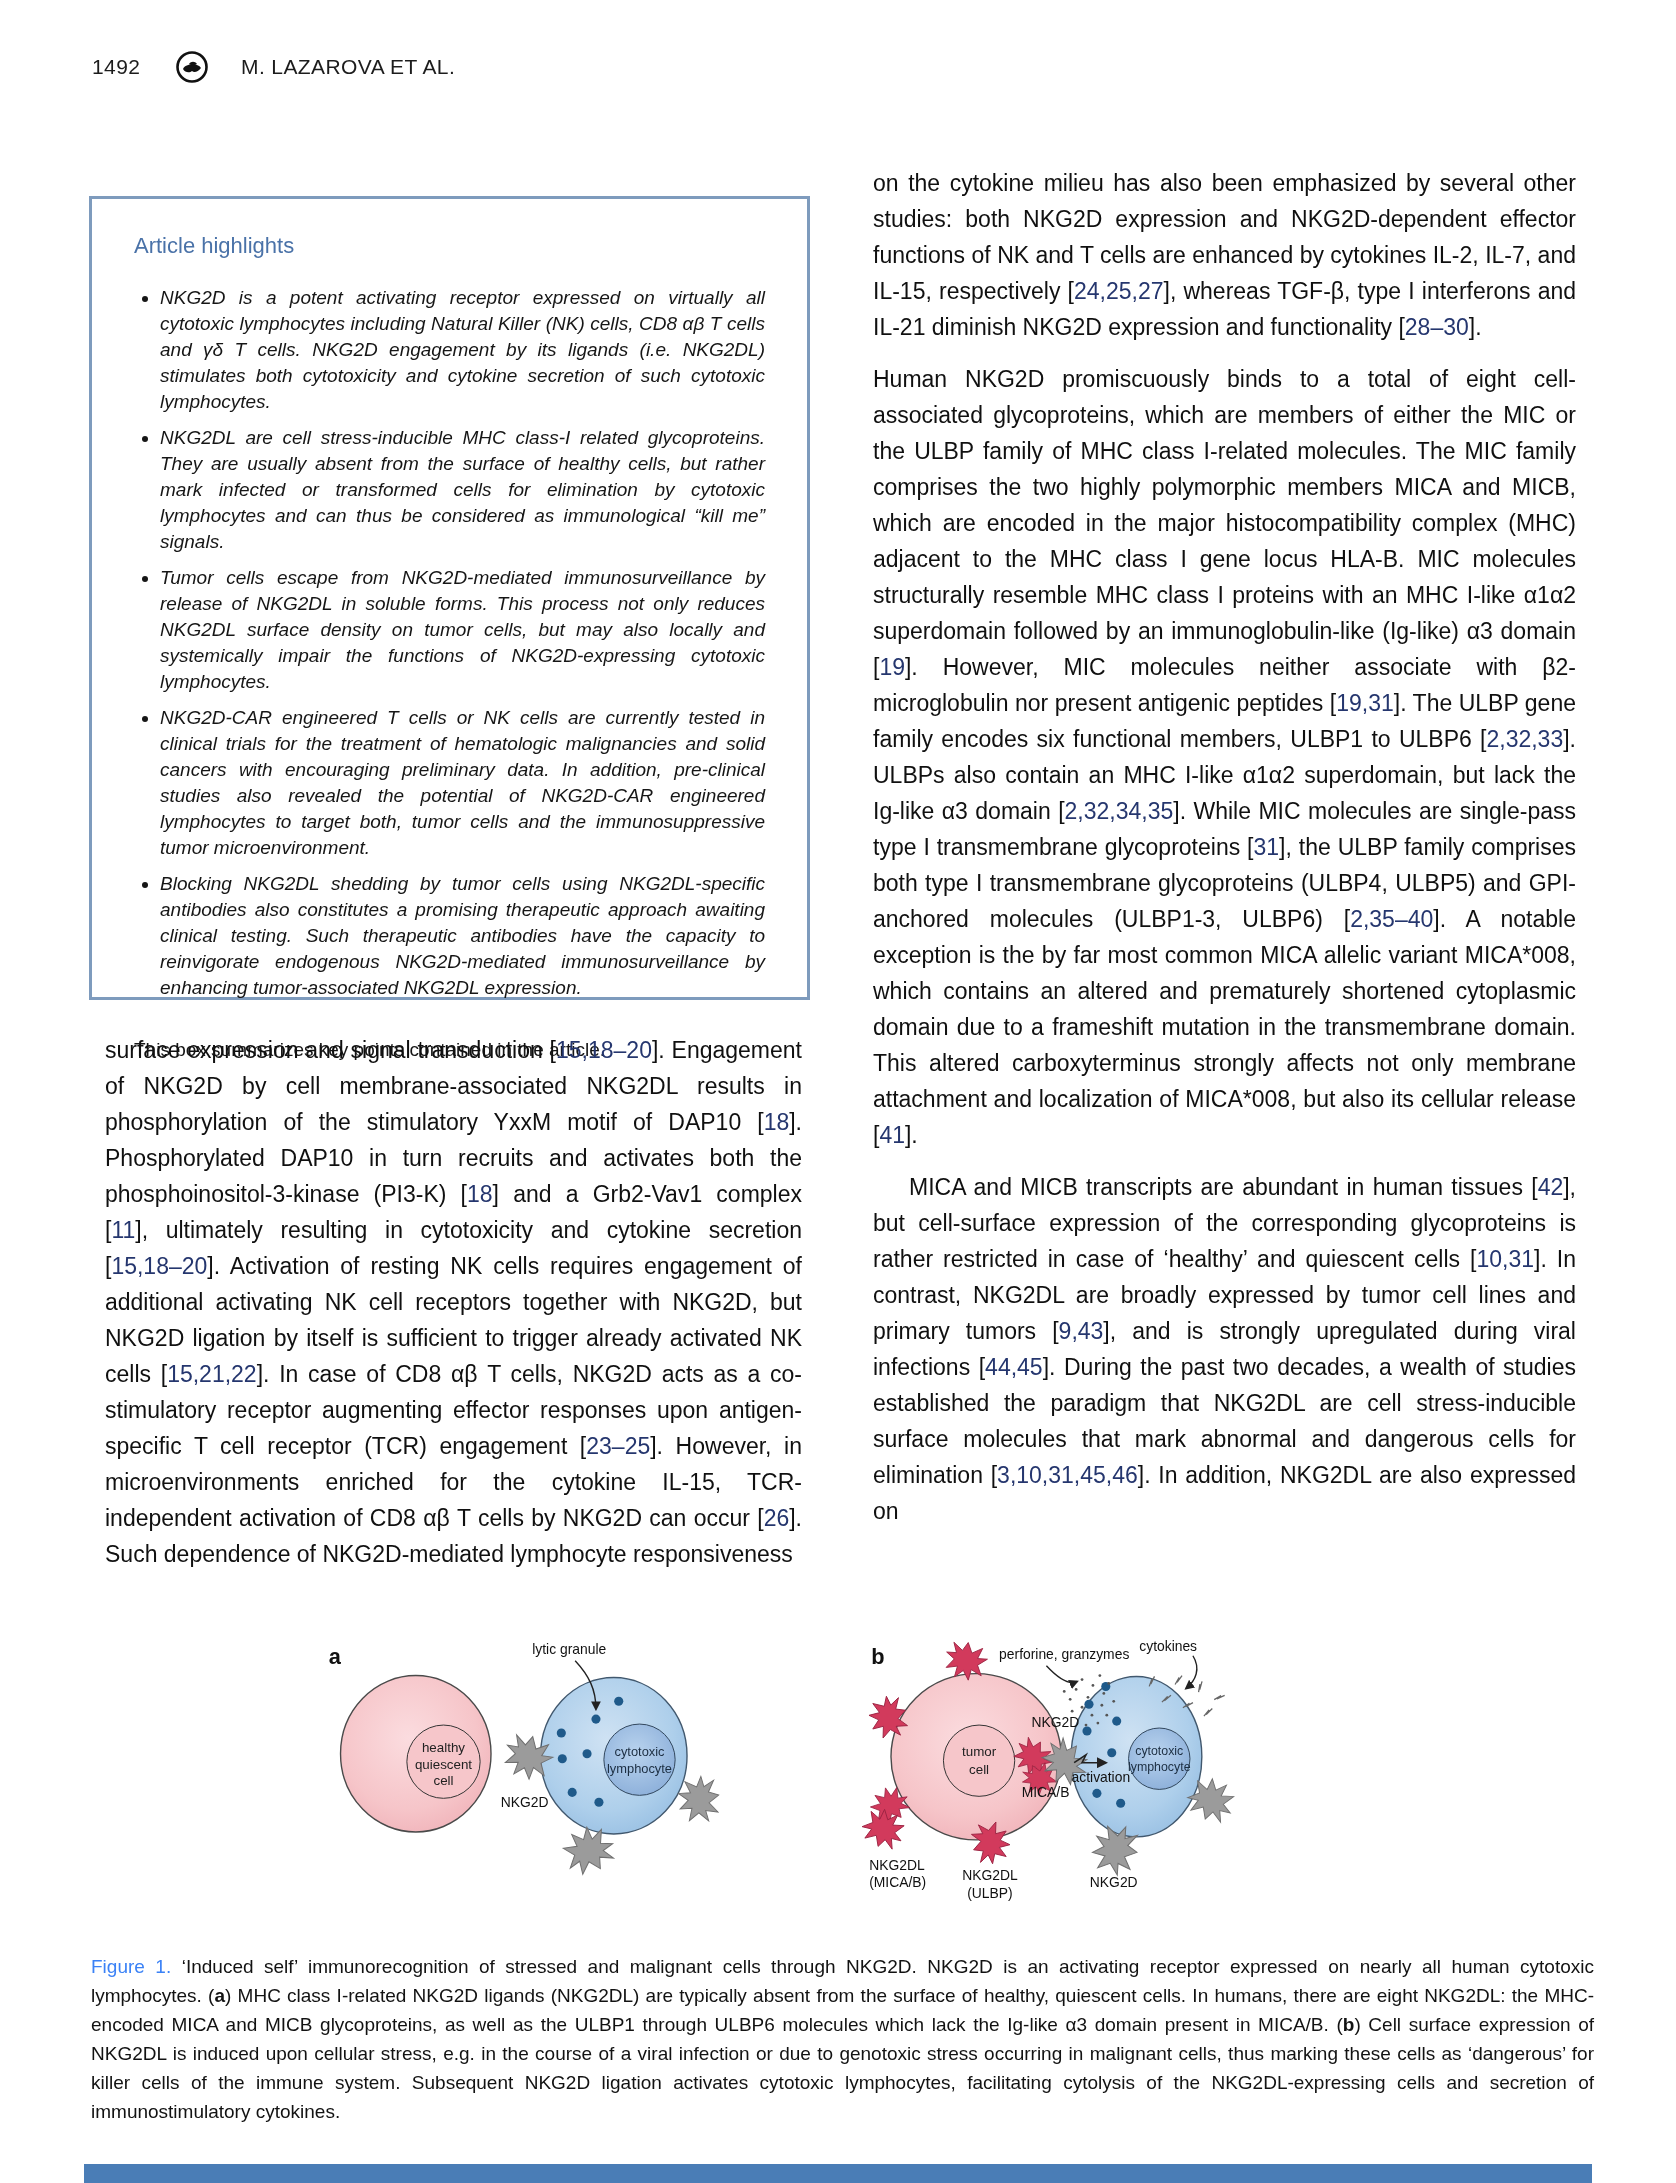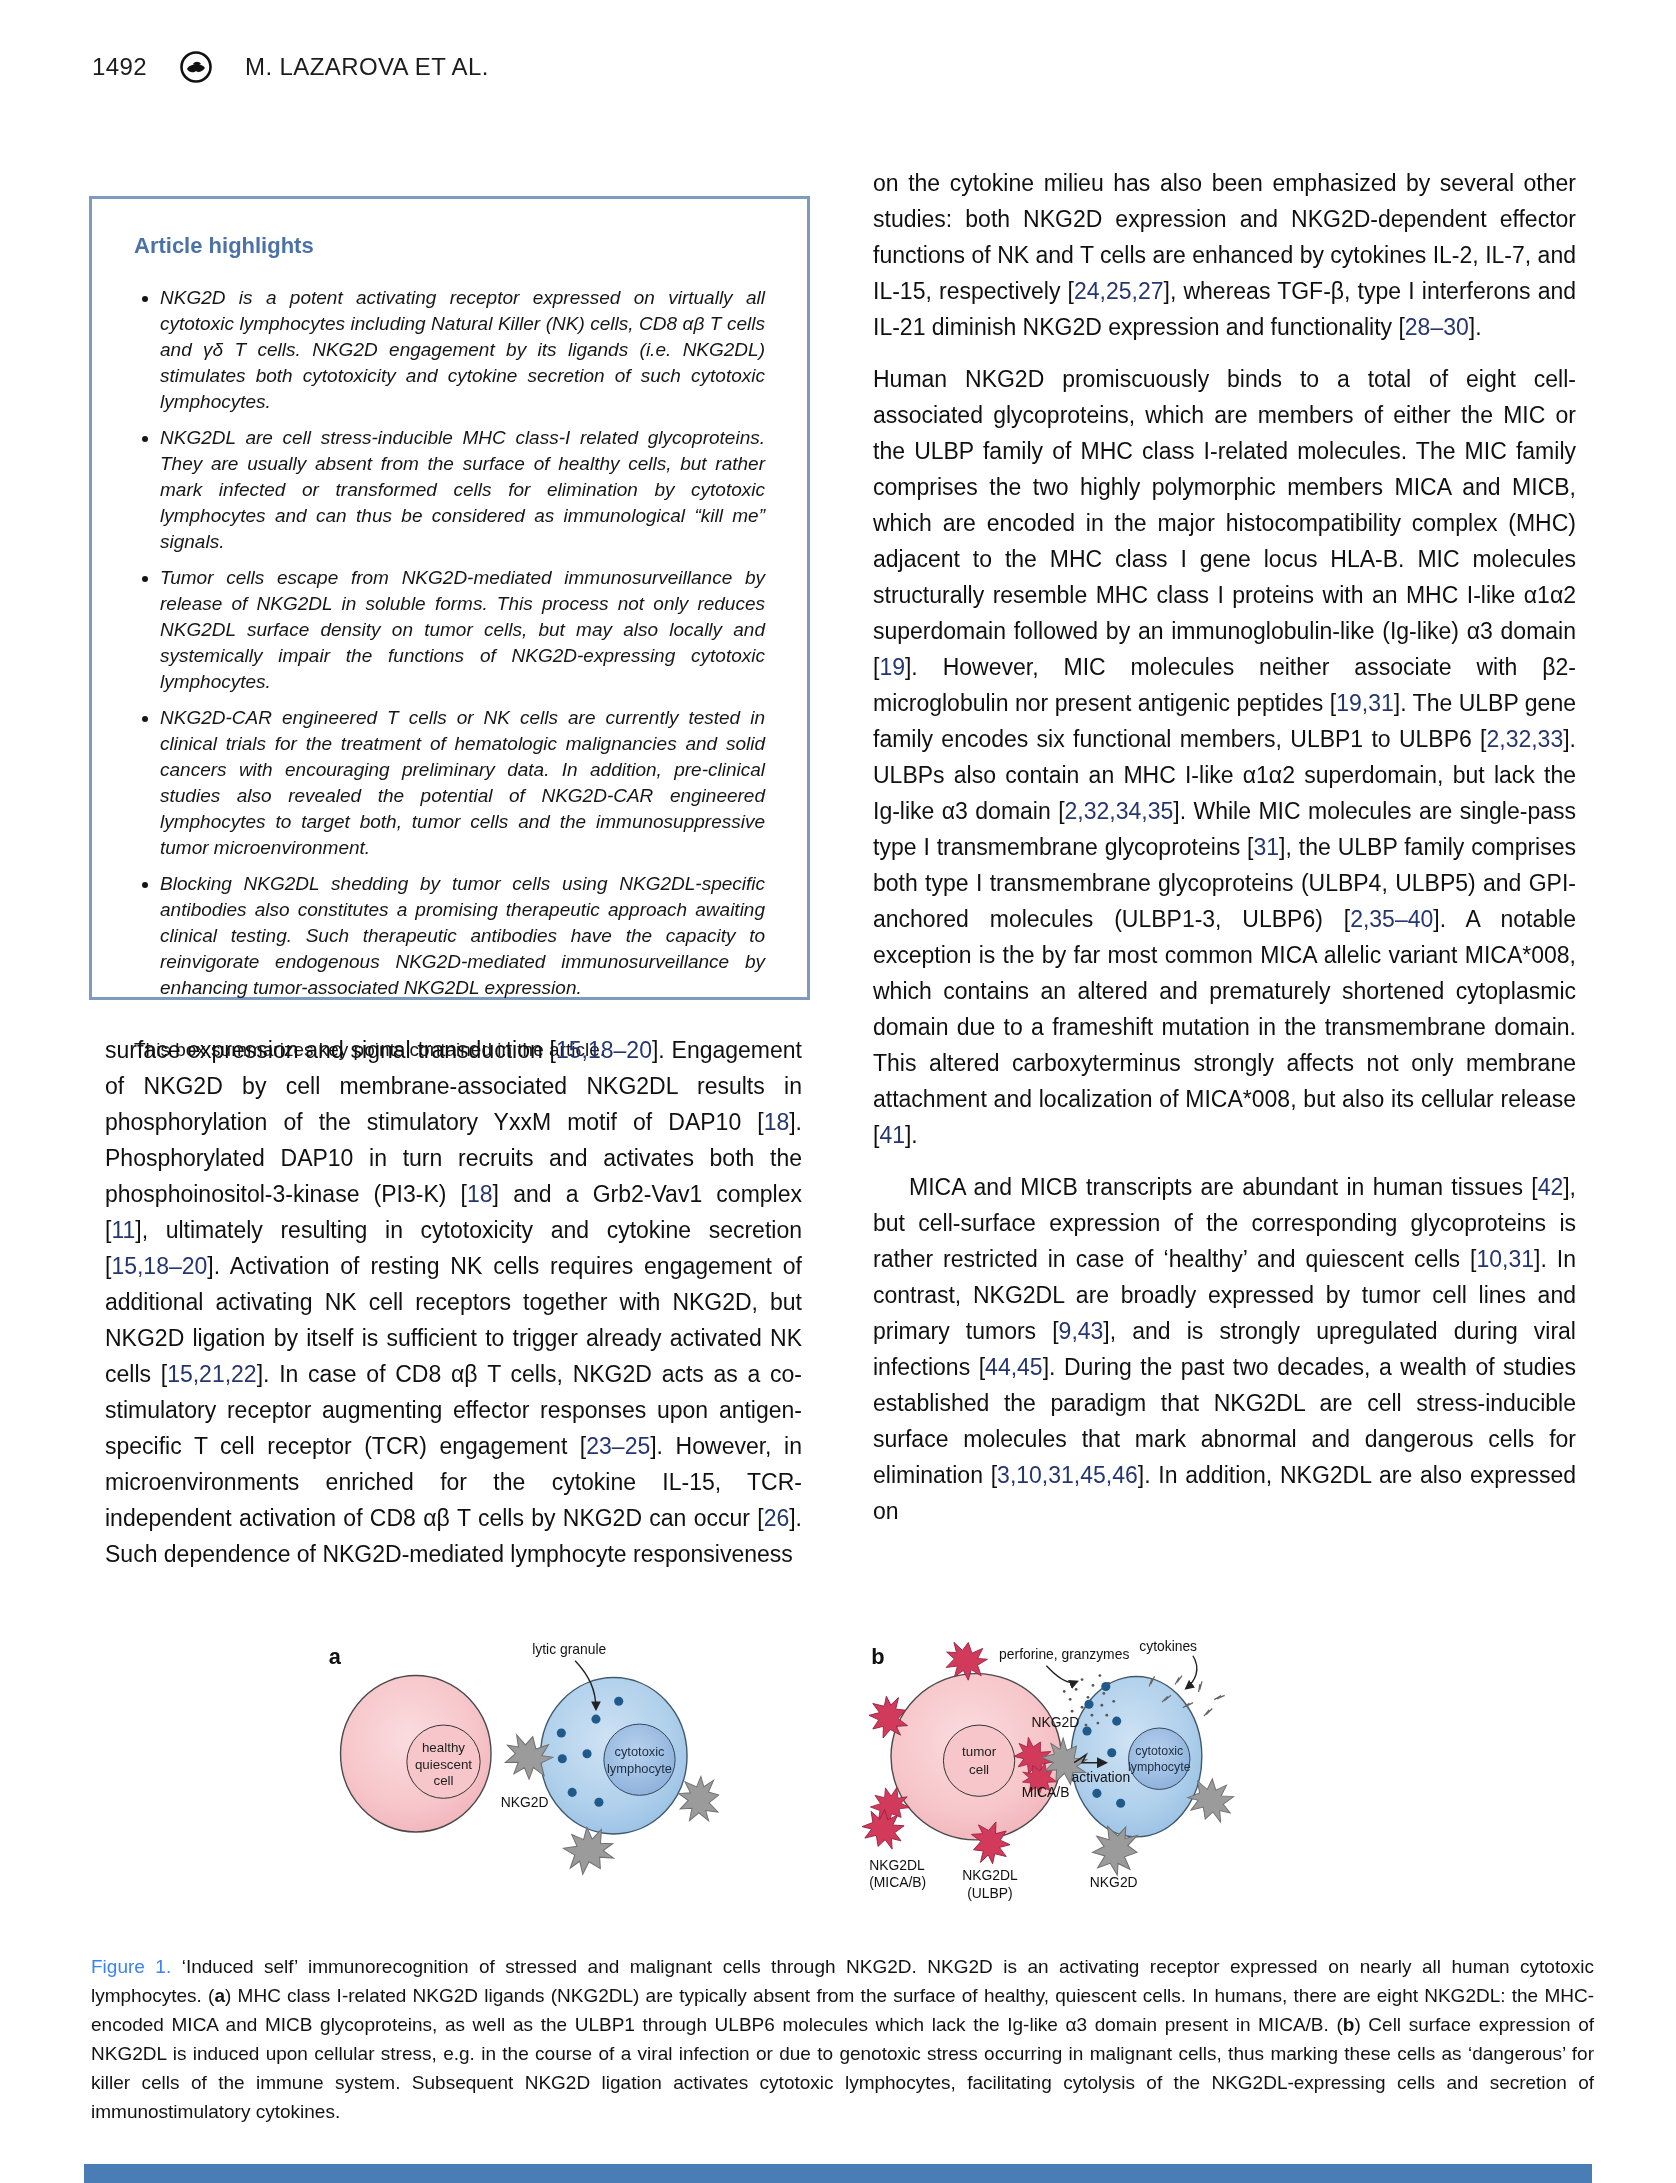--- a/index.html
+++ b/index.html
@@ -3,27 +3,27 @@
 <meta charset="utf-8">
 <style>
   html,body{margin:0;padding:0;background:#e8e8e8;}
   .page{
     position:relative; width:1676px; height:2183px; background:#ffffff;
     font-family:"Liberation Sans", sans-serif; color:#141414;
     margin:0 auto; overflow:hidden;
   }
   
   .runhead{position:absolute; top:50px; left:92px; display:flex; align-items:center; gap:32px;
-    font-size:24px; color:#1c1c1c; letter-spacing:0.4px;}
+    font-size:21px; color:#1c1c1c; letter-spacing:0.4px;}
   .runhead .pagenum{min-width:51px;}
   .logo{width:34px; height:34px; display:block;}
   
   .hl-box{position:absolute; left:89px; top:196px; width:721px; height:804px;
     box-sizing:border-box; border:3px solid #7e9bbd; padding:34px 42px 0 42px; background:#fff;}
-  .hl-title{margin:0 0 26px 0; font-size:22px; font-weight:bold; color:#4a72a8;}
+  .hl-title{margin:0 0 26px 0; font-size:22px; font-weight:normal; color:#4a72a8;}
   .hl-list{margin:0; padding-left:26px;font-style:italic;}
   .hl-list li{font-size:19px; line-height:26px; text-align:justify; margin-bottom:10px; color:#161616;}
   .hl-note{font-size:19px; line-height:26px; margin-top:36px; color:#161616;}
   
   .colL{position:absolute; left:89px; top:1016px; width:729px;}
   .colR{position:absolute; left:857px; top:149px; width:735px;}
   .body-par{margin:16px; font-size:23px; line-height:36px; text-align:justify; color:#101010;}
   .indent{text-indent:36px;}
   .sec-head{margin:38px 0 24px 0; font-size:26px; font-weight:bold; color:#3e6fae;}
   .cite{color:#25366e;}

